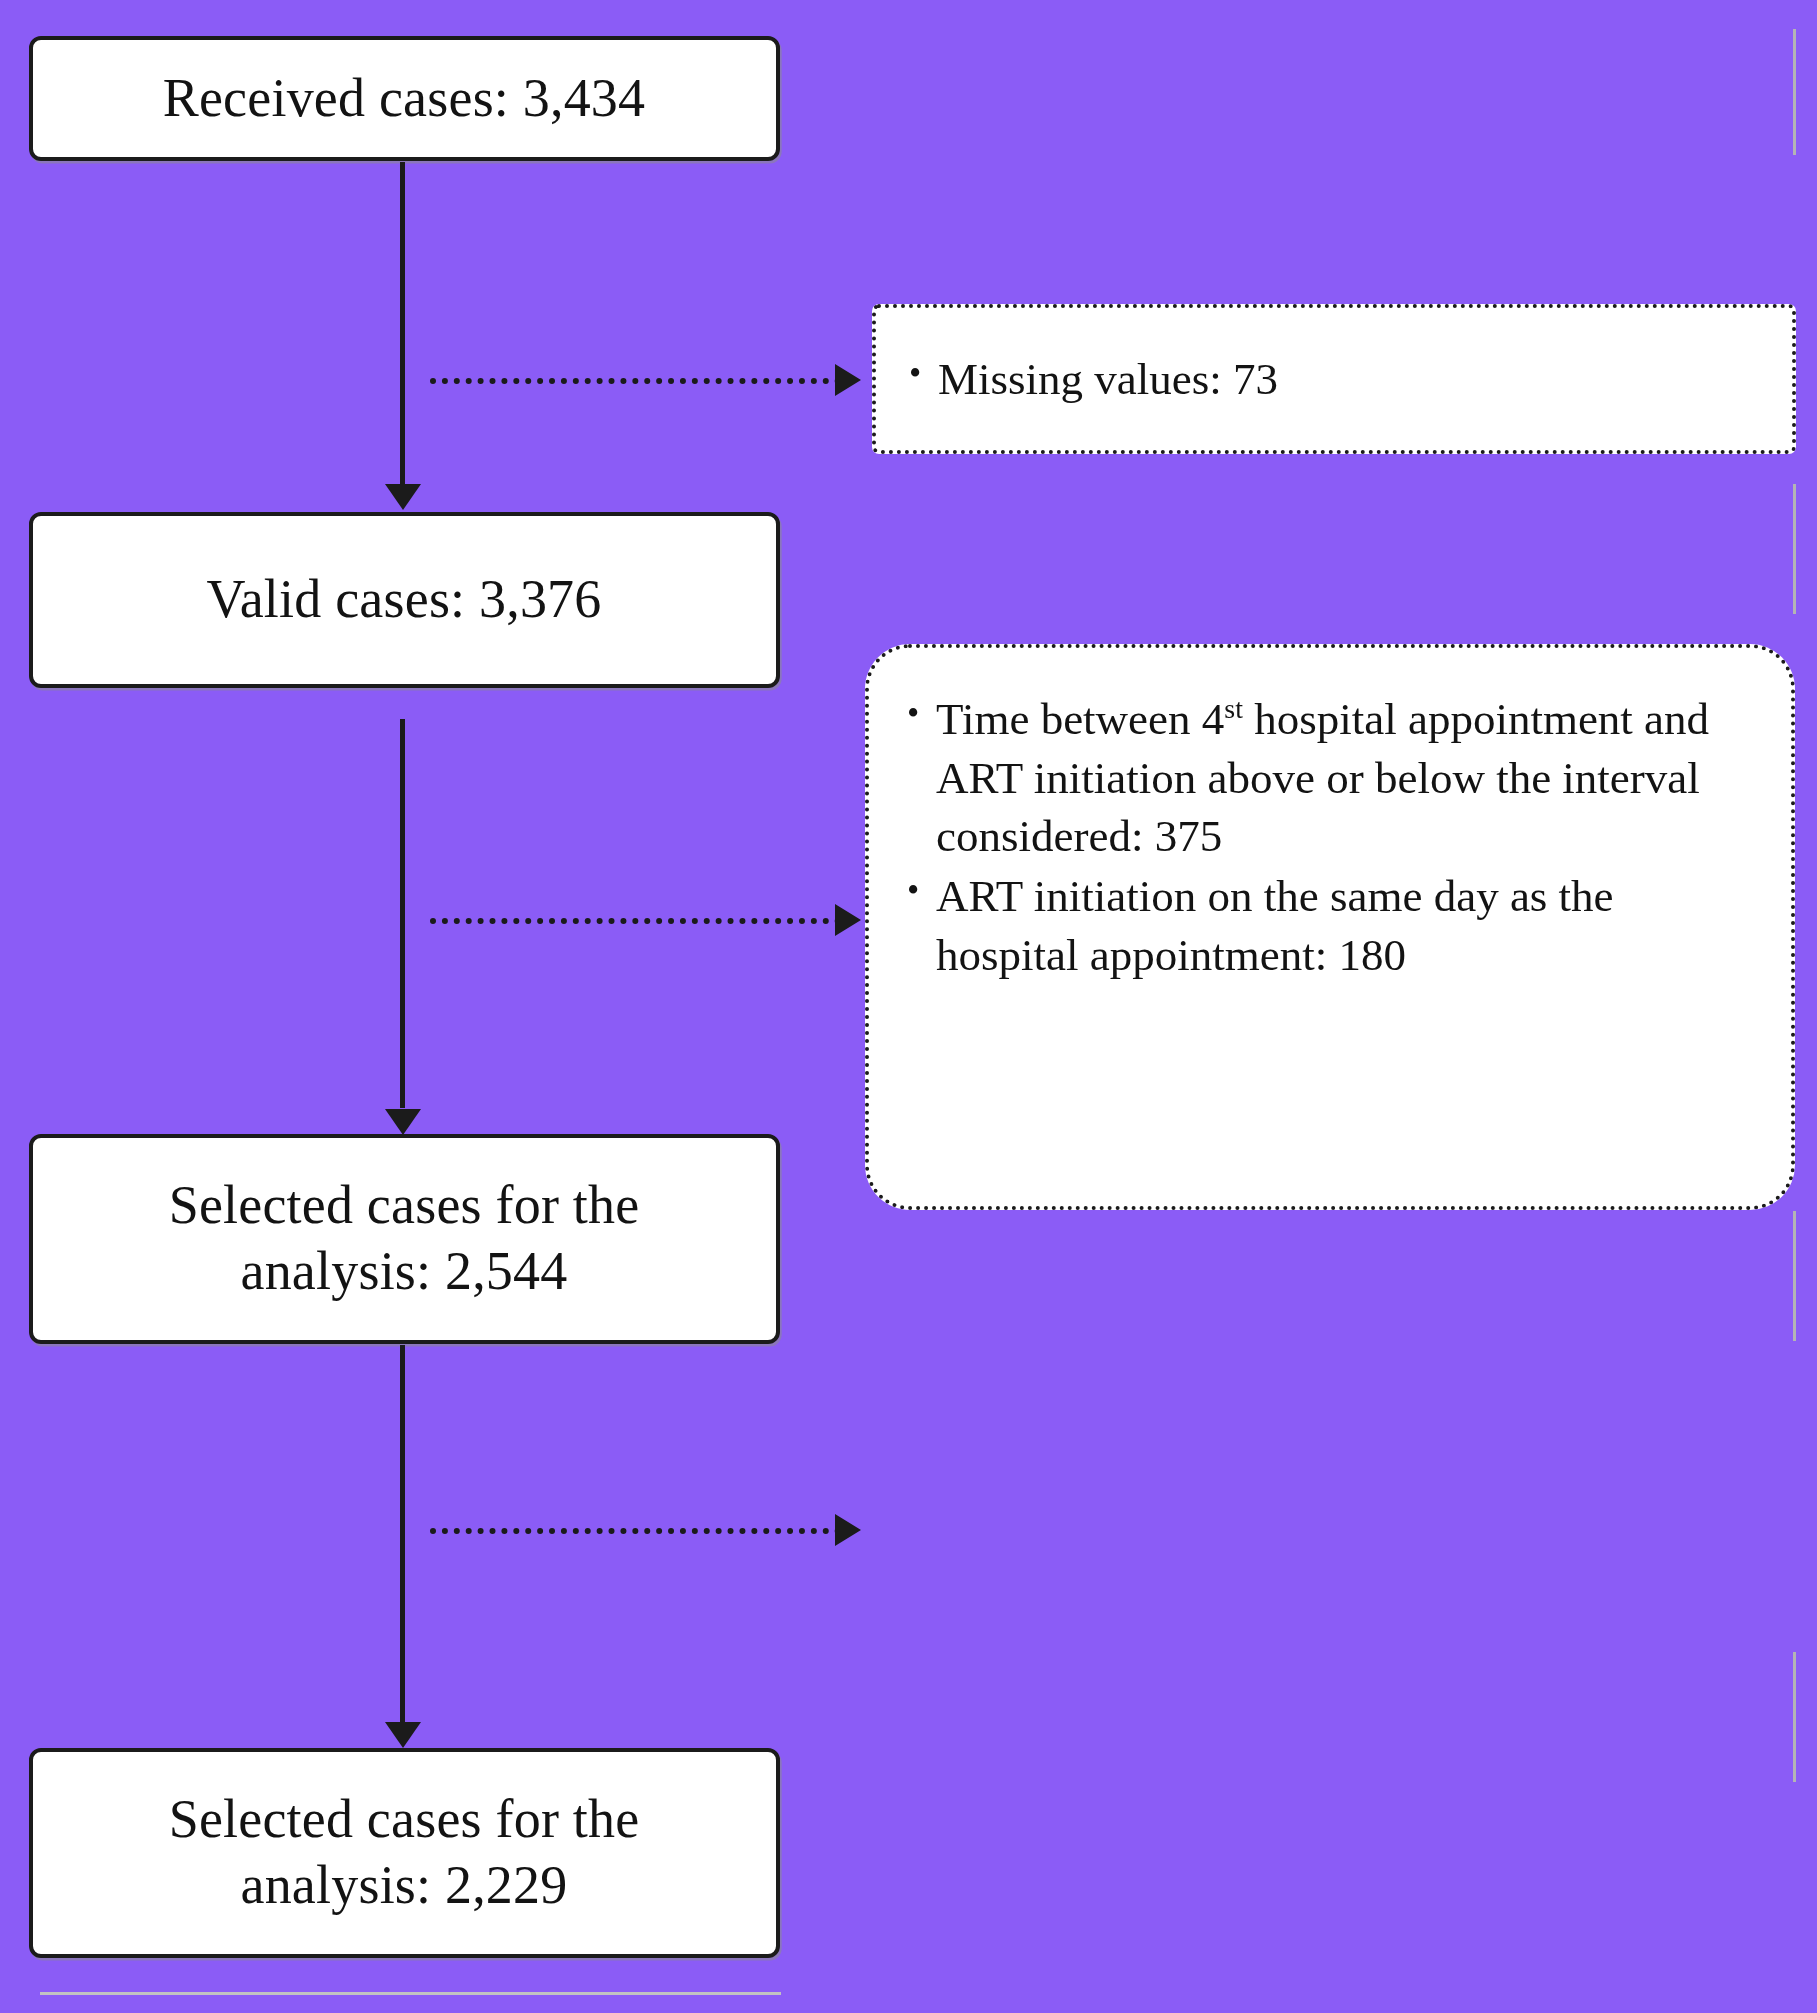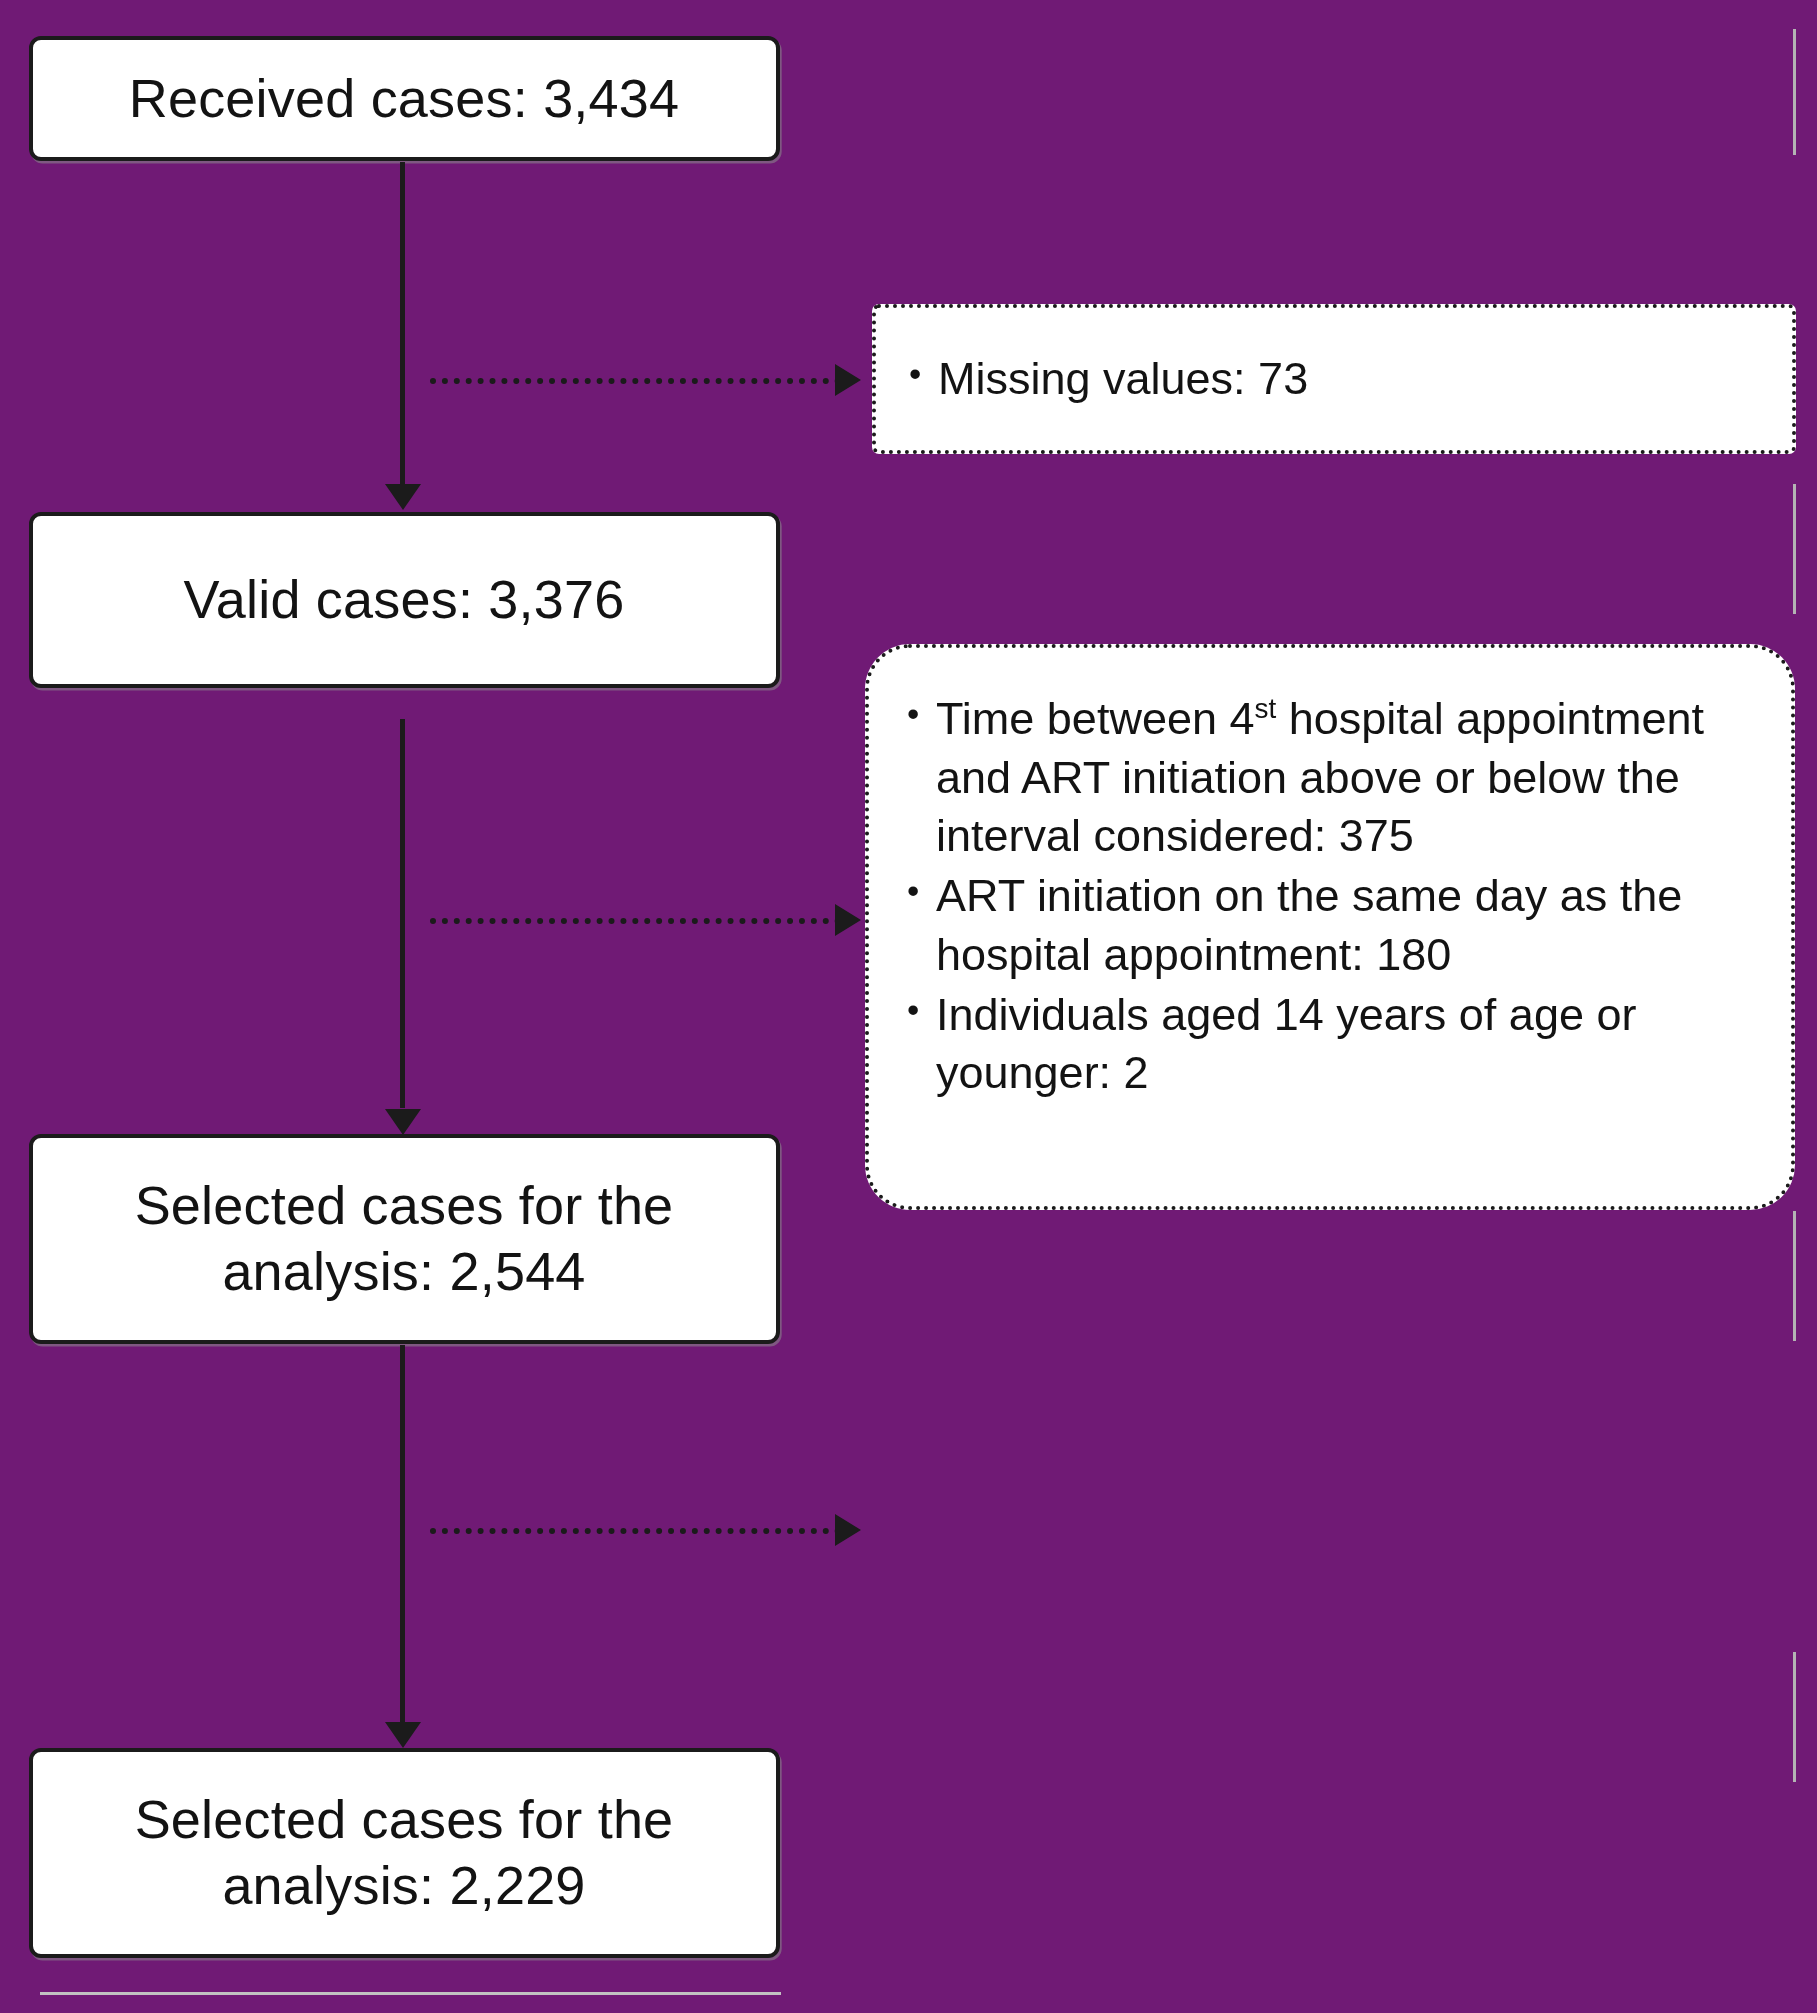--- a/index.html
+++ b/index.html
@@ -5,22 +5,22 @@
 <style>
   html, body {
     margin: 0;
     padding: 0;
     background: #ffffff;
   }
   #canvas {
     position: relative;
     width: 1818px;
     height: 2013px;
-    background: #701a75;
-    font-family: Liberation Sans, sans-serif;
+    background: #8b5cf6;
+    font-family: Liberation Serif, serif;
     color: #131313;
     overflow: hidden;
   }
 
   
   .node-box {
     position: absolute;
     box-sizing: border-box;
     border: 4.3px solid #1b1b1b;
     border-radius: 12px;
@@ -152,21 +152,20 @@
   <div class="v-conn" style="left:400px; top:719px; height:389px;"></div>
   <div class="v-arrowhead" style="left:385px; top:1109px;"></div>
 
   <div class="h-dotted" style="left:430px; top:918px; width:411px;"></div>
   <div class="h-arrowhead" style="left:835px; top:904px;"></div>
 
   <div class="excl-box large-radius" style="left:865px; top:644px; width:930px; height:566px;">
     <ul class="excl-list" style="margin:42px 35px 0 38px;">
       <li class="excl-item"><span>Time between 4</span><sup>st</sup><span> hospital appointment and ART initiation above or below the interval considered: 375</span></li>
       <li class="excl-item"><span>ART initiation on the same day as the hospital appointment: 180</span></li>
-      <li class="excl-item"><span>Individuals aged 14 years of age or younger: 2</span></li>
     </ul>
   </div>
 
   <div class="node-box" style="left:28.5px; top:1134px; width:751px; height:210px;">
     <div class="node-label">Selected cases for the
 analysis: 2,544</div>
   </div>
 
   <div class="v-conn" style="left:400px; top:1345px; height:378px;"></div>
   <div class="v-arrowhead" style="left:385px; top:1722px;"></div>

